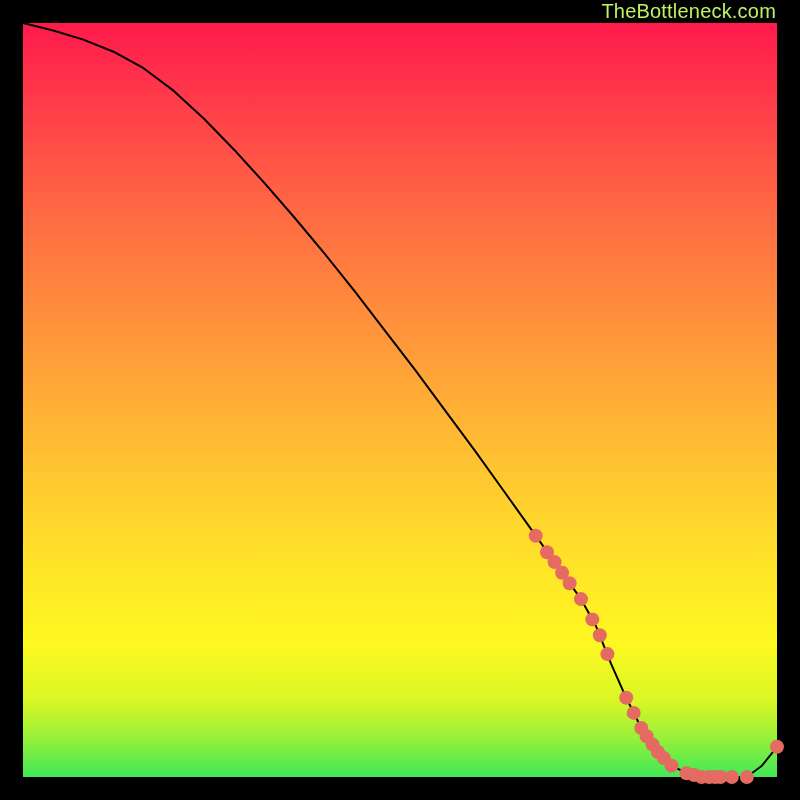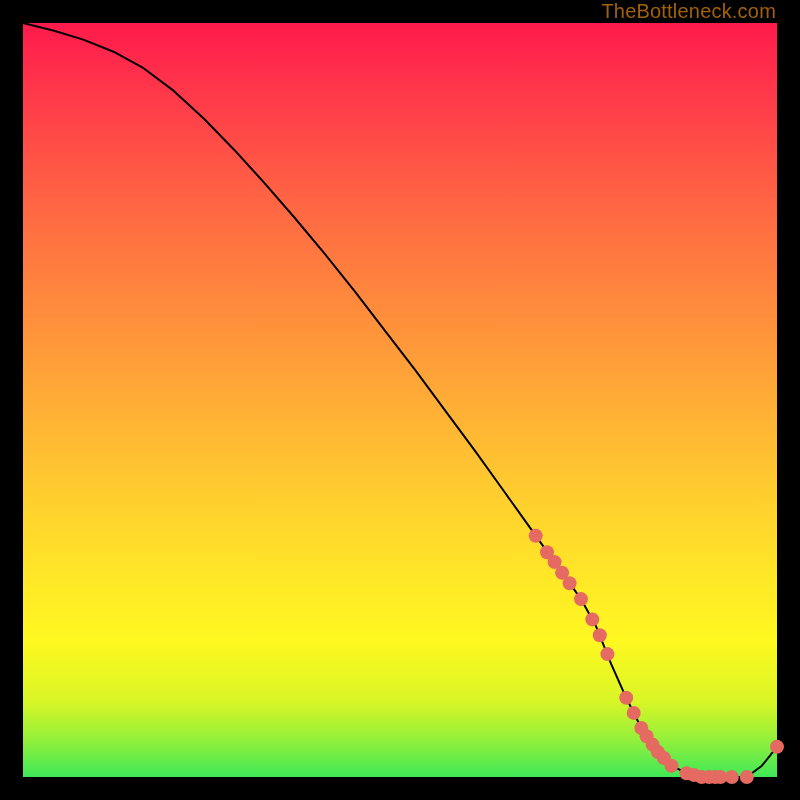--- a/index.html
+++ b/index.html
@@ -39,21 +39,21 @@
   }
   .watermark {
     position: absolute;
     right: 24px;
     top: 0;
     height: 23px;
     line-height: 23px;
     font-family: Arial, Helvetica, sans-serif;
     font-size: 20px;
     letter-spacing: 0.2px;
-    color: #a16207;
+    color: #bef264;
     user-select: none;
   }
   svg.overlay {
     position: absolute;
     left: 23px;
     top: 23px;
     width: 754px;
     height: 754px;
     overflow: visible;
   }

